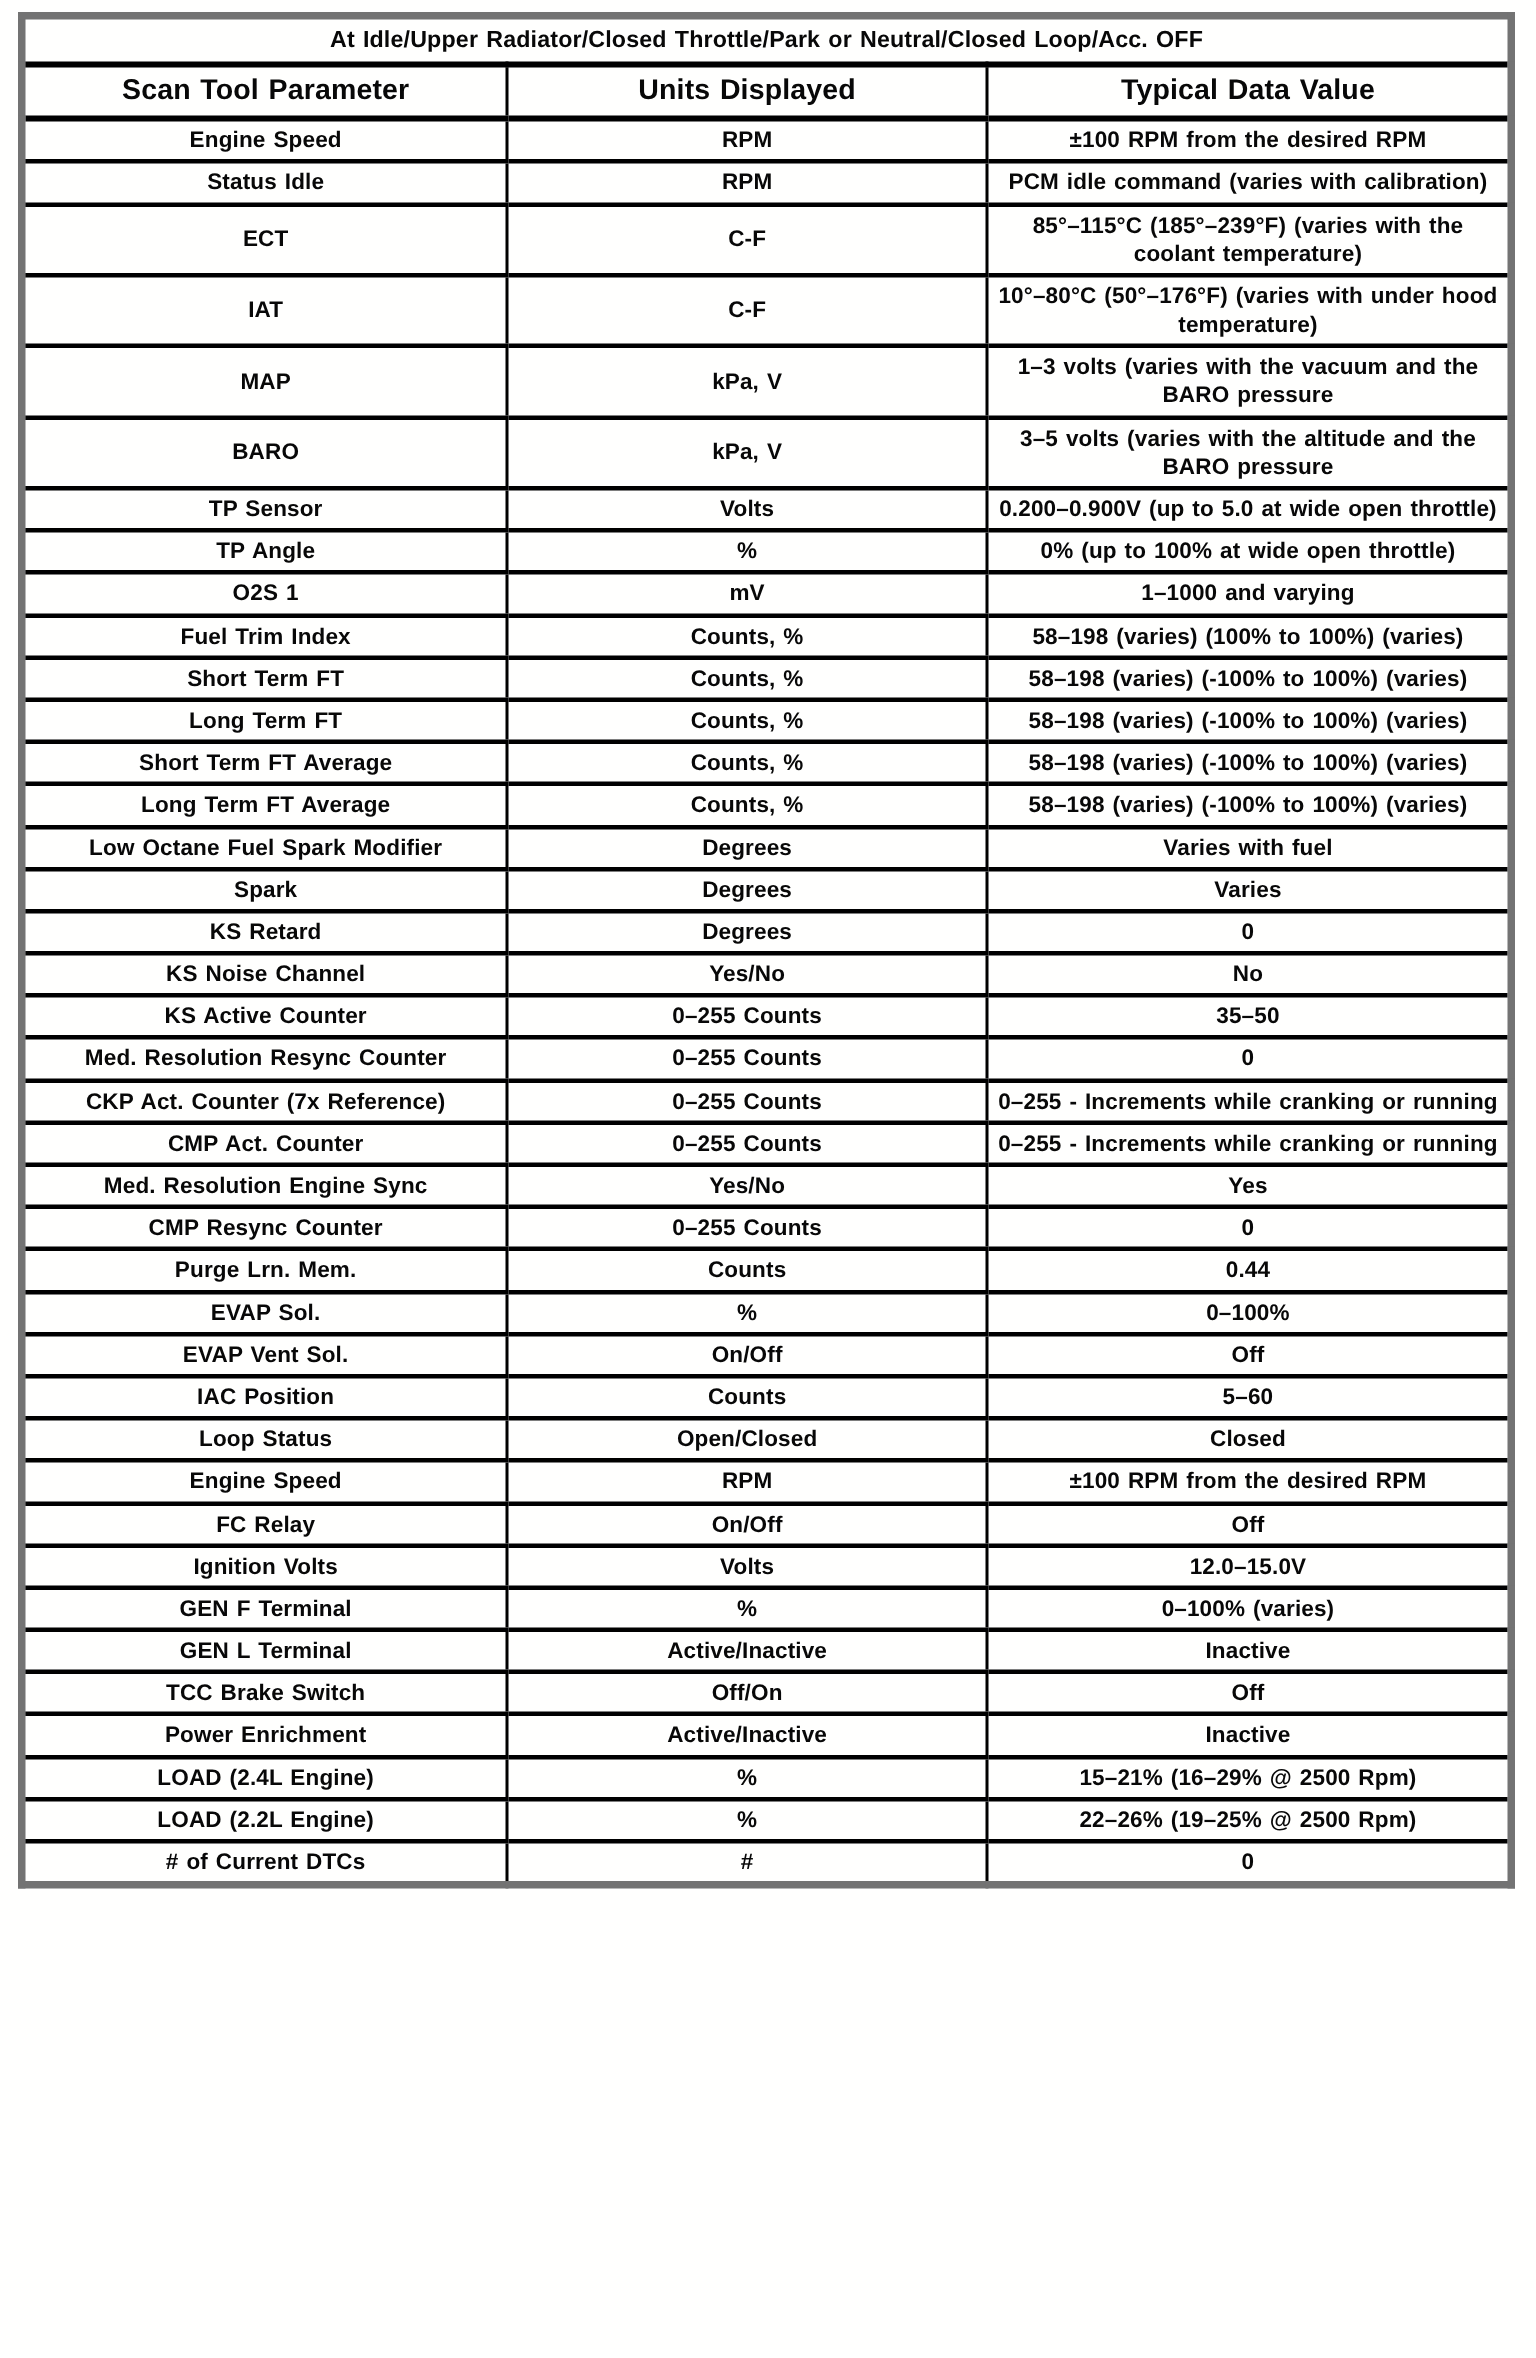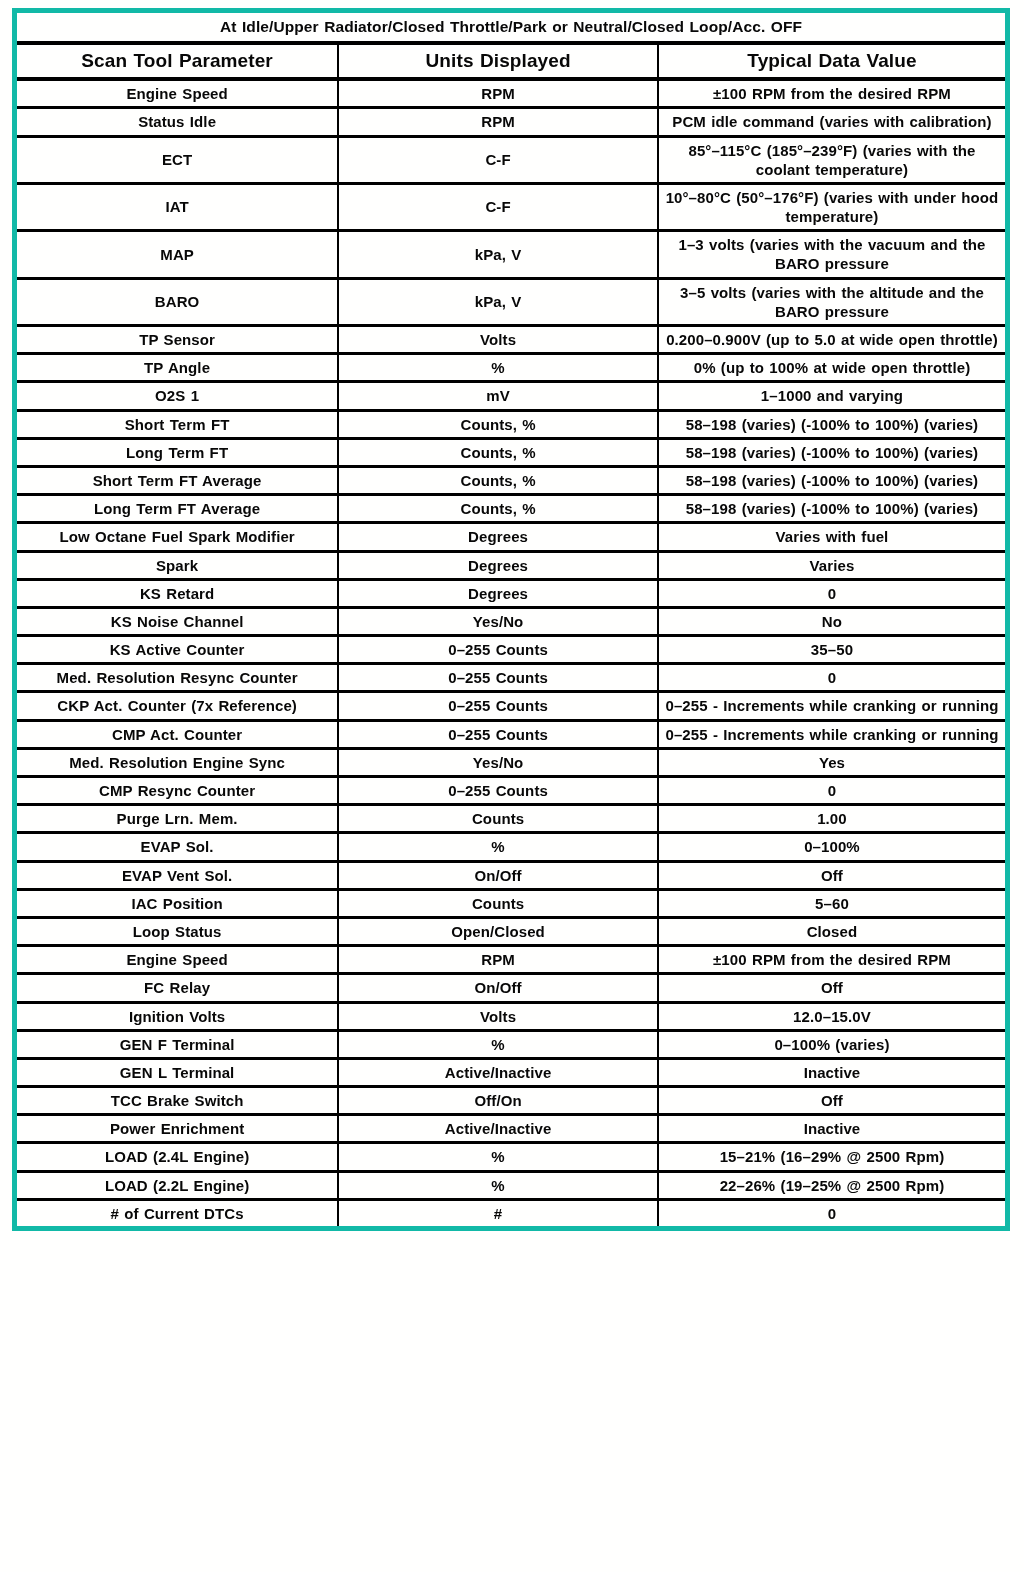--- a/index.html
+++ b/index.html
@@ -13,21 +13,21 @@
     height: 1572px;
     background: #fdfdfc;
     box-sizing: border-box;
     padding: 8px 12px 10px 12px;
     overflow: hidden;
   }
   table.scan-table {
     width: 998px;
     border-collapse: collapse;
     table-layout: fixed;
-    border: 5px solid #14b8a6;
+    border: 5px solid #737373;
     background: #fdfdfc;
     color: #0a0a0a;
   }
   col.c-param { width: 32.6%; }
   col.c-units { width: 32.2%; }
   col.c-value { width: 35.2%; }
   th, td {
     border-left: 2px solid #000;
     border-right: 2px solid #000;
     border-top: 3px solid #000;
@@ -114,20 +114,25 @@
     <td>TP Angle</td>
     <td>%</td>
     <td>0% (up to 100% at wide open throttle)</td>
   </tr>
         <tr>
     <td>O2S 1</td>
     <td>mV</td>
     <td>1–1000 and varying</td>
   </tr>
         <tr>
+    <td>Fuel Trim Index</td>
+    <td>Counts, %</td>
+    <td>58–198 (varies) (100% to 100%) (varies)</td>
+  </tr>
+        <tr>
     <td>Short Term FT</td>
     <td>Counts, %</td>
     <td>58–198 (varies) (-100% to 100%) (varies)</td>
   </tr>
         <tr>
     <td>Long Term FT</td>
     <td>Counts, %</td>
     <td>58–198 (varies) (-100% to 100%) (varies)</td>
   </tr>
         <tr>
@@ -186,21 +191,21 @@
     <td>Yes</td>
   </tr>
         <tr>
     <td>CMP Resync Counter</td>
     <td>0–255 Counts</td>
     <td>0</td>
   </tr>
         <tr>
     <td>Purge Lrn. Mem.</td>
     <td>Counts</td>
-    <td>1.00</td>
+    <td>0.44</td>
   </tr>
         <tr>
     <td>EVAP Sol.</td>
     <td>%</td>
     <td>0–100%</td>
   </tr>
         <tr>
     <td>EVAP Vent Sol.</td>
     <td>On/Off</td>
     <td>Off</td>

